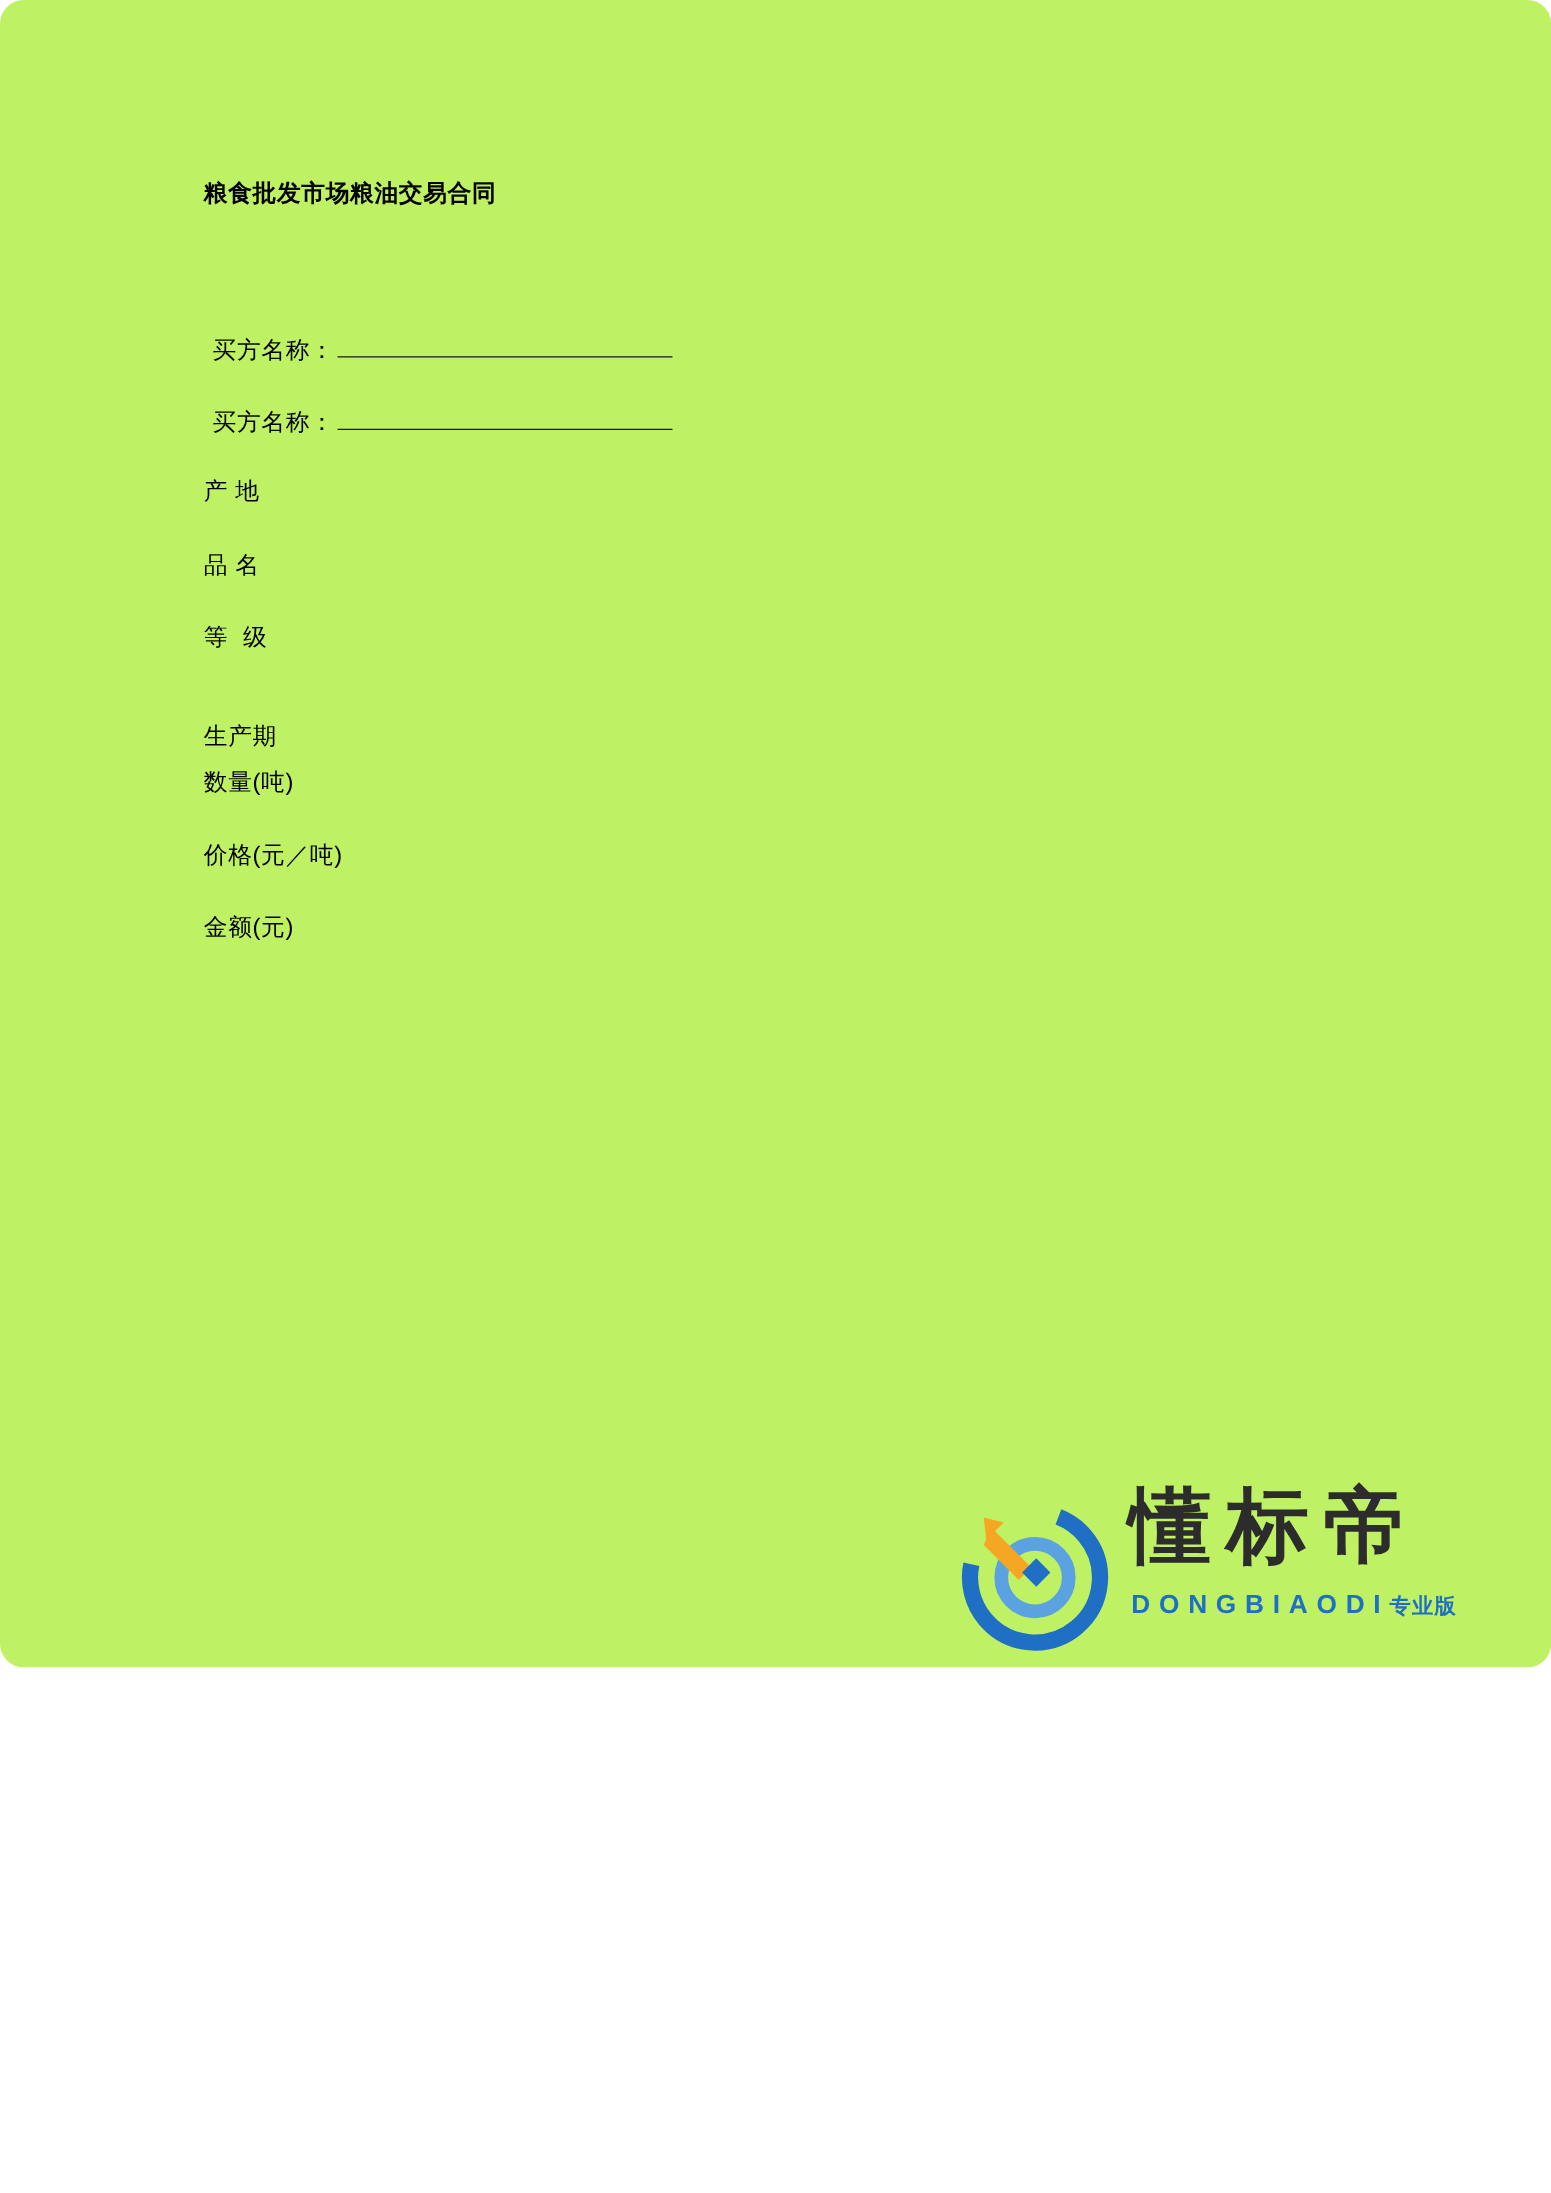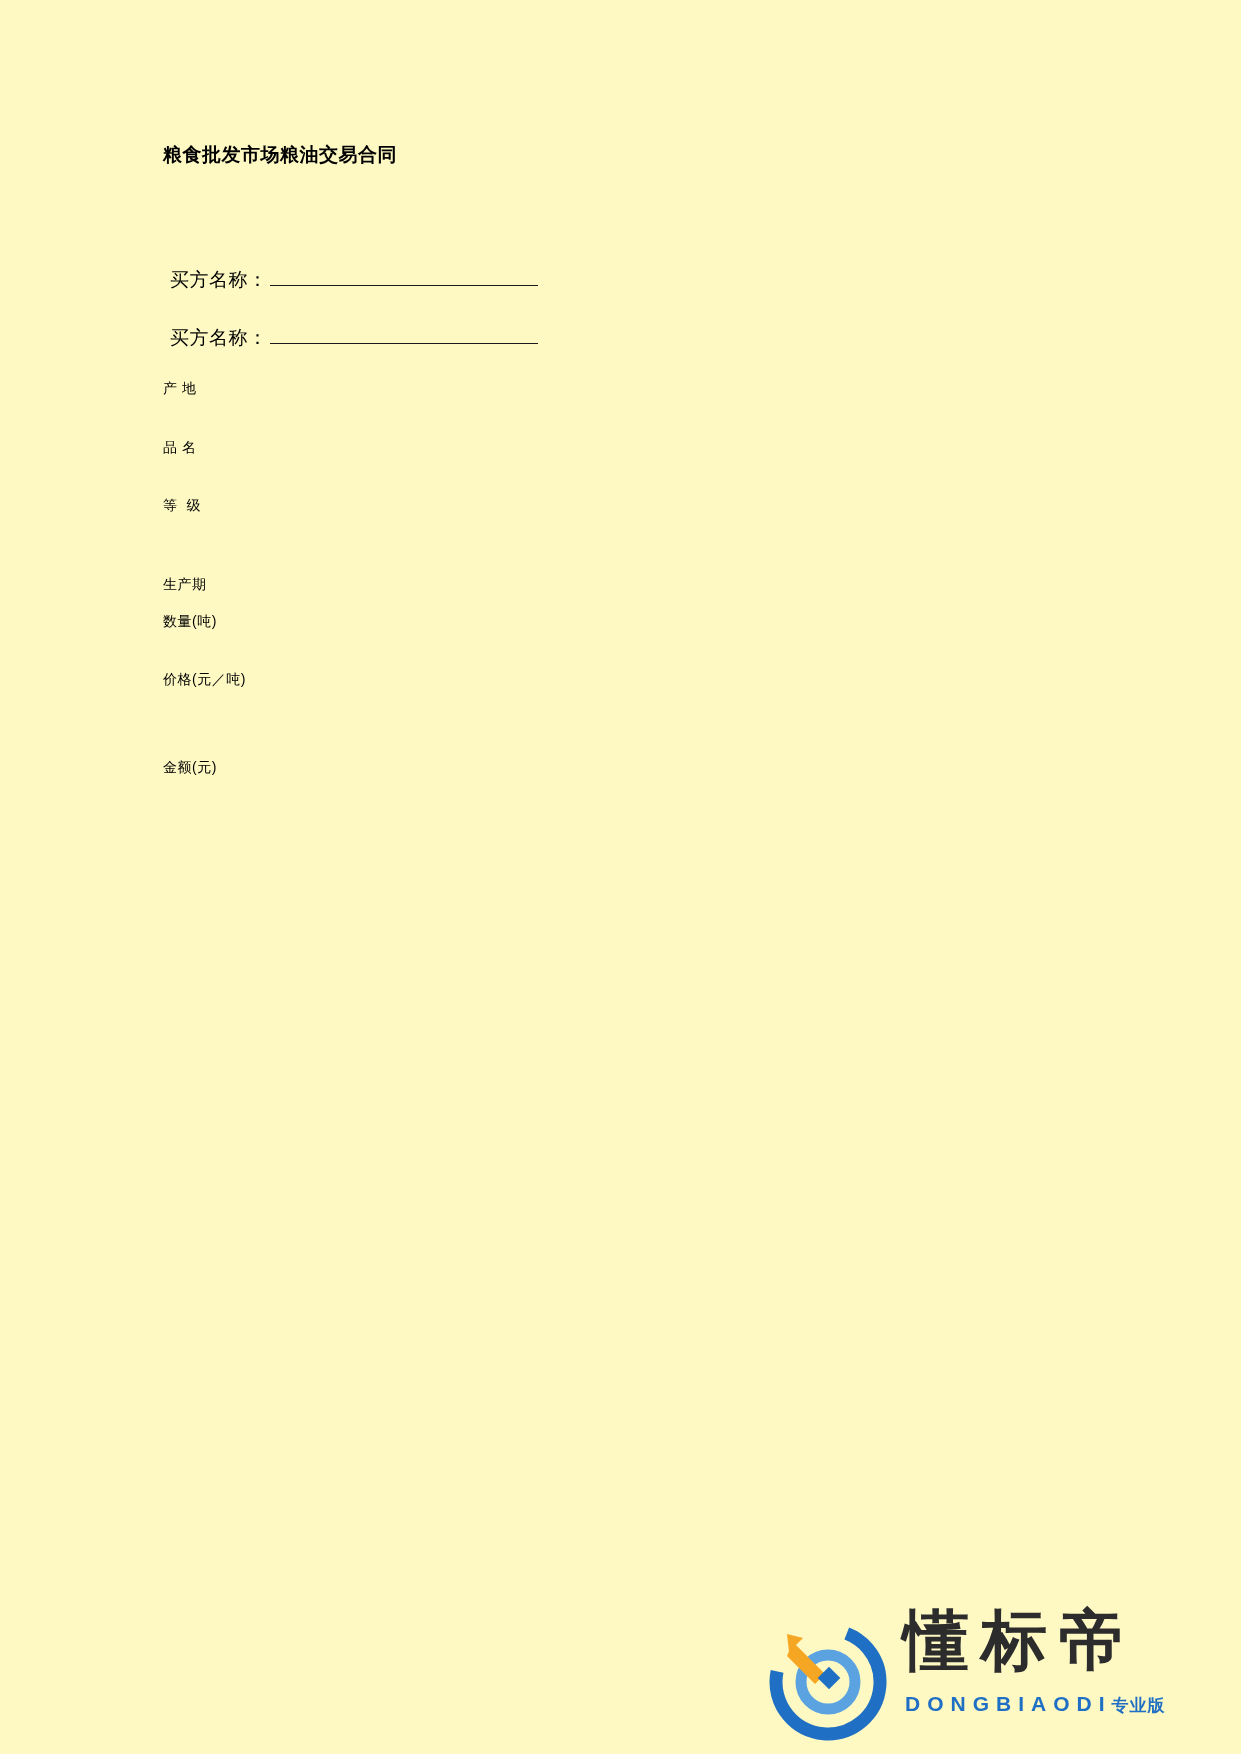--- a/index.html
+++ b/index.html
@@ -7,23 +7,24 @@
     padding: 0;
     background: #ffffff;
   }
   body {
     font-family: "Liberation Sans", "DejaVu Sans", sans-serif;
     color: #000000;
   }
   .page {
     position: relative;
     width: 1241px;
-    height: 1754px;
-    background: #fef9c3;
+    height: 1334px;
+    background: #bef264;
     overflow: hidden;
+    border-radius: 19px;
   }
   .doc-body {
     position: absolute;
     left: 0;
     top: 0;
     width: 1241px;
   }
   .doc-title {
     position: absolute;
     left: 163px;
@@ -50,21 +51,21 @@
     border-bottom: 1px solid #1a1a1a;
     height: 17px;
     margin-left: 2px;
   }
   #buyer-row { top: 267px; }
   #seller-row { top: 325px; }
 
   .field-label {
     position: absolute;
     left: 163px;
-    font-size: 14px;
+    font-size: 19px;
     white-space: nowrap;
     letter-spacing: 0.5px;
   }
 
   
   .watermark {
     position: absolute;
     right: 18px;
     bottom: 10px;
     width: 460px;
@@ -130,21 +131,21 @@
       <span class="label">买方名称：</span>
       <span class="blank"></span>
     </div>
 
     <div class="field-label" style="top:380px;">产 地</div>
     <div class="field-label" style="top:439px;">品 名</div>
     <div class="field-label" style="top:497px;font-family:Liberation Mono, monospace;">等 级</div>
     <div class="field-label" style="top:555px;margin-top:21px;">生产期</div>
     <div class="field-label" style="top:613px;">数量(吨)</div>
     <div class="field-label" style="top:671px;">价格(元／吨)</div>
-    <div class="field-label" style="top:729px;margin-top:30px;">金额(元)</div>
+    <div class="field-label" style="top:729px;">金额(元)</div>
 
   </div>
 
   <div class="watermark">
     <div class="wm-mark">
       <svg viewBox="0 0 130 130" width="130" height="130" aria-hidden="true">
         <circle cx="65" cy="70" r="52" fill="none" stroke="#1f6fc4" stroke-width="13" stroke-dasharray="210 90" transform="rotate(-40 65 70)"></circle>
         <circle cx="65" cy="70" r="27" fill="none" stroke="#5ba3e0" stroke-width="11"></circle>
         <path d="M30 30 L62 62 L52 72 L24 44 Z" fill="#f5a623"></path>
         <path d="M24 22 L40 26 L26 40 Z" fill="#f5a623"></path>

